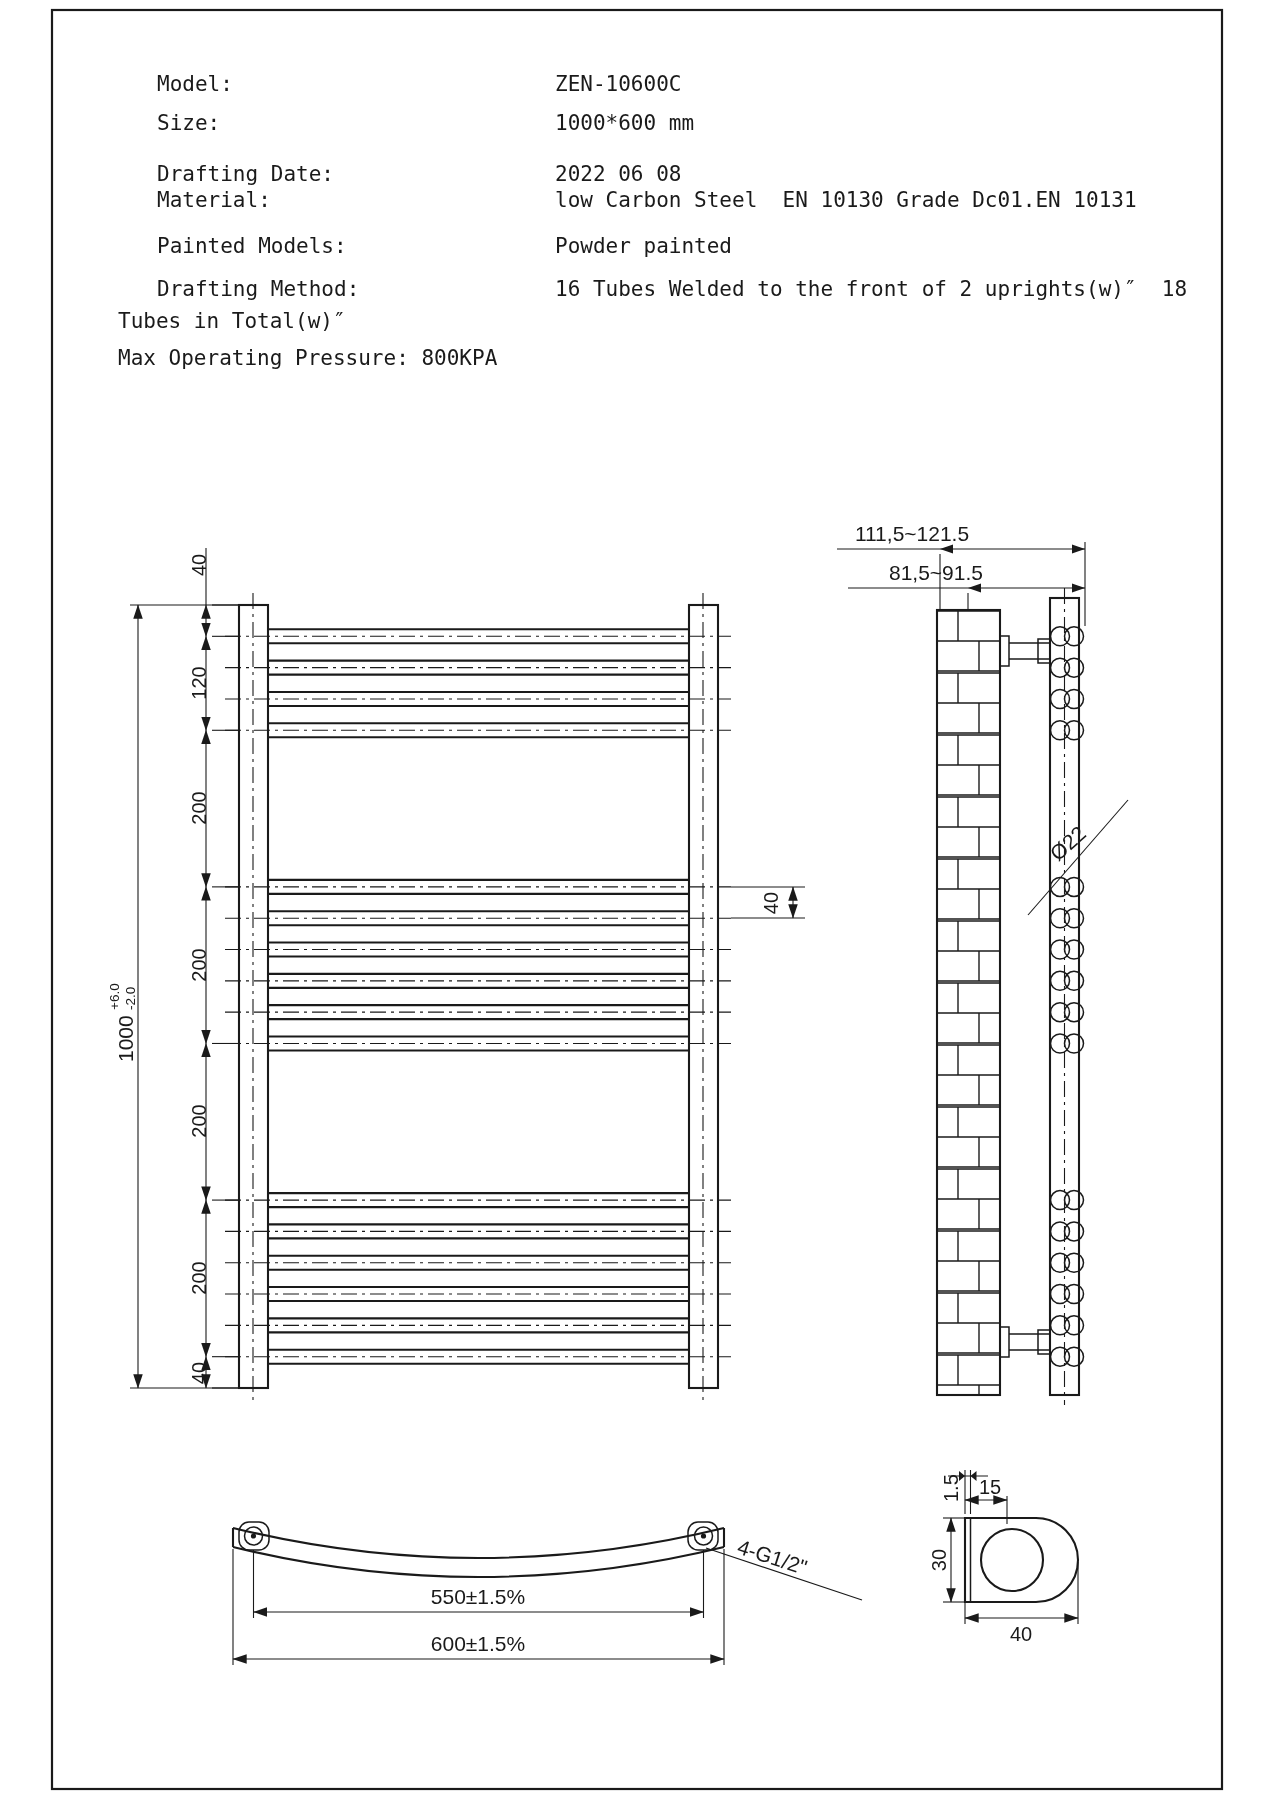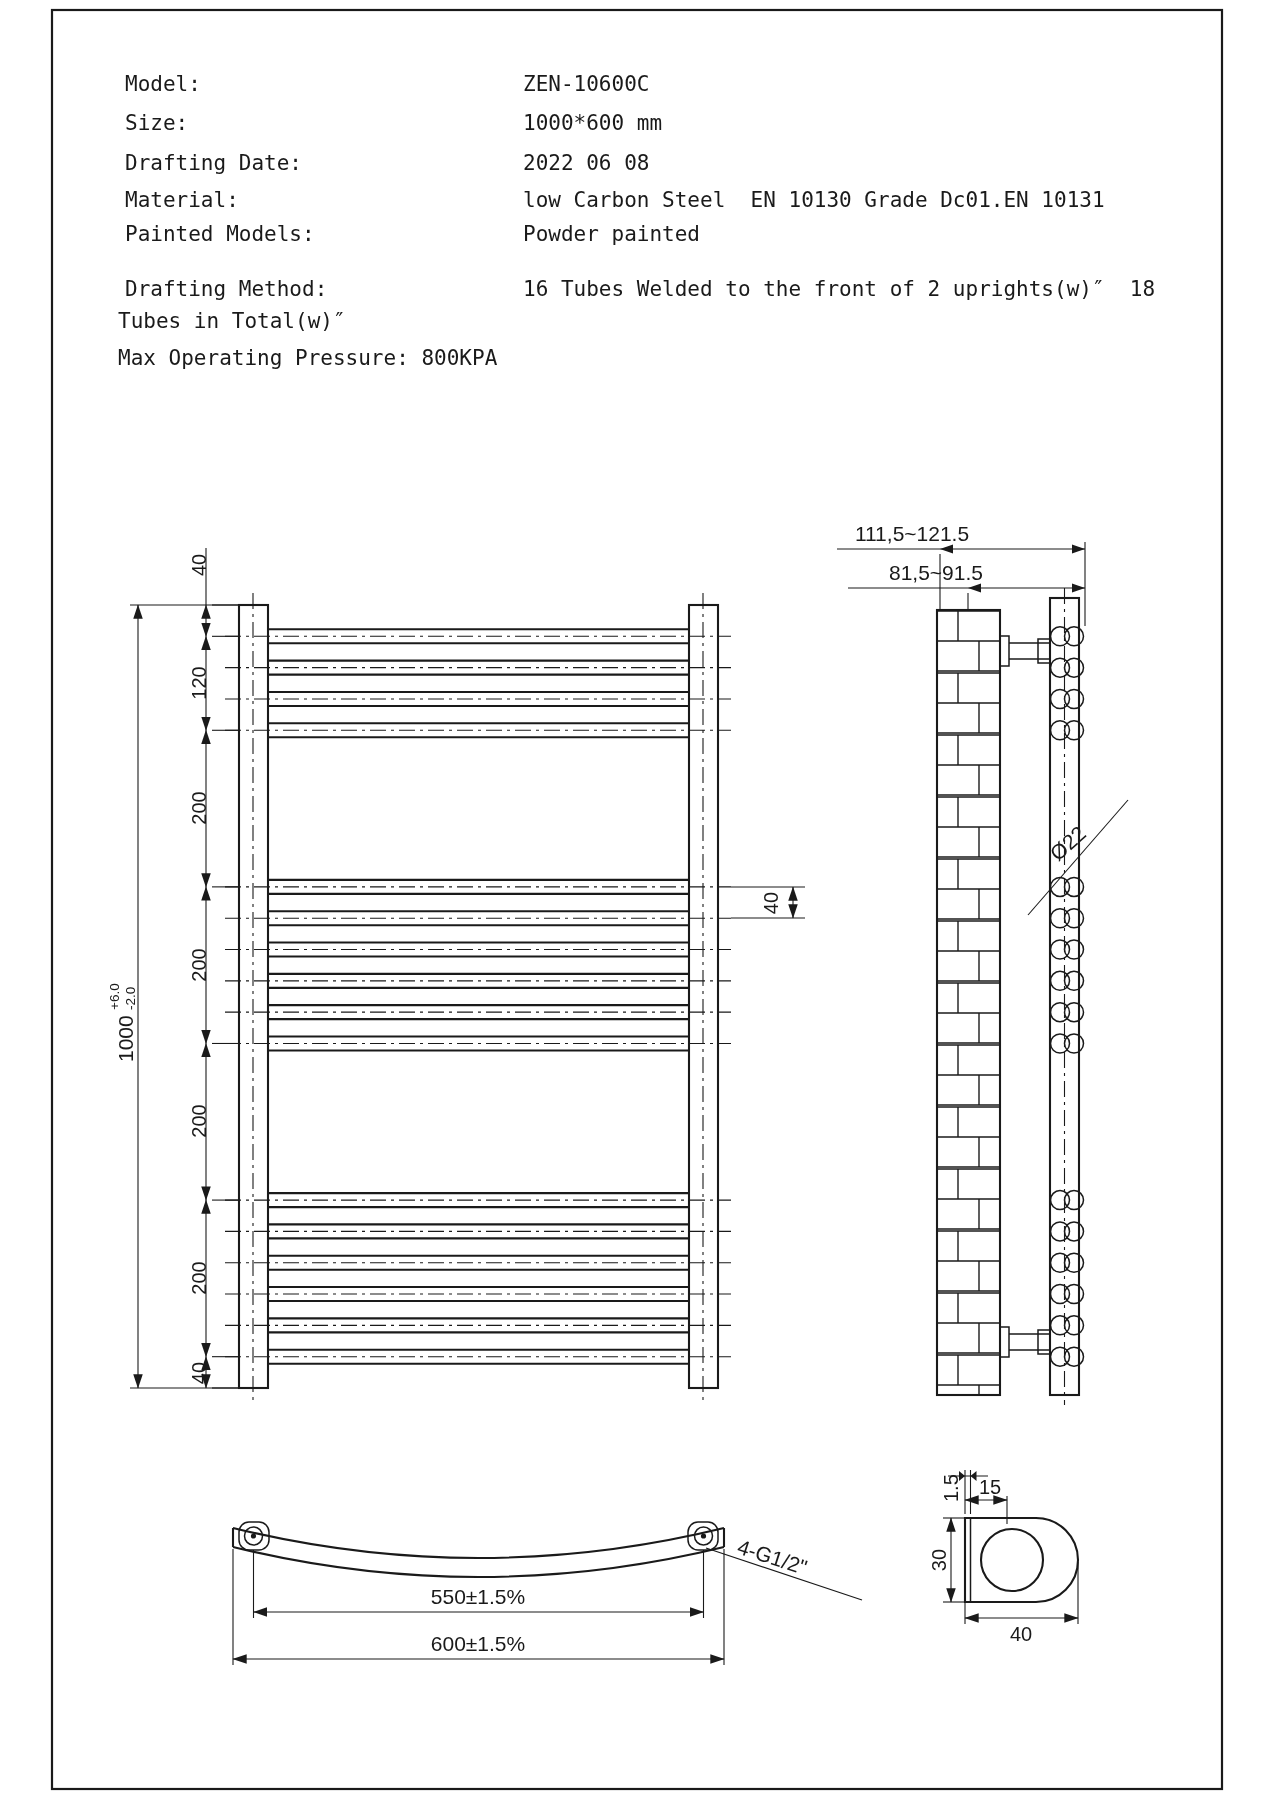--- a/index.html
+++ b/index.html
@@ -1,41 +1,41 @@
 <!DOCTYPE html>
 <html><head>
 <meta charset="utf-8">
 <style>
   html,body{margin:0;padding:0;background:#fff;}
   .sheet{position:relative;width:1273px;height:1800px;background:#ffffff;overflow:hidden;
          font-family:"DejaVu Sans Mono", monospace;color:#1a1a1a;}
   .tb-line{position:absolute;left:125px;font-size:21px;white-space:pre;}
   .tb-val{position:absolute;left:398px;top:0;white-space:pre;text-align:right;}
-  .tb-line span{display:inline-block;}
+  .tb-line span{display:inline-block;margin-left:32px;}
   svg{position:absolute;left:0;top:0;}
   .ol{stroke:#1a1a1a;stroke-width:2.1;fill:none;}
   .ol2{stroke:#1a1a1a;stroke-width:1.5;fill:none;}
   .dl{stroke:#1a1a1a;stroke-width:1.1;fill:none;}
   .cl{stroke:#1a1a1a;stroke-width:1.1;fill:none;stroke-dasharray:16 5 3 5;}
   .bk{stroke:#1a1a1a;stroke-width:1.4;fill:none;}
   .dim{font-family:"Liberation Sans",sans-serif;font-size:20px;fill:#1a1a1a;}
   .dimb{font-family:"Liberation Sans",sans-serif;font-size:21px;fill:#1a1a1a;}
   .dimS{font-family:"Liberation Sans",sans-serif;font-size:13.5px;fill:#1a1a1a;}
   .arrp{fill:#1a1a1a;stroke:none;}
 </style>
 </head>
 <body>
 
 <div class="sheet">
 
   <div class="tb-line" style="top:72px"><span>Model:</span><span class="tb-val">ZEN-10600C</span></div>
   <div class="tb-line" style="top:111px"><span>Size:</span><span class="tb-val">1000*600 mm</span></div>
-  <div class="tb-line" style="top:151px"><span>Drafting Date:</span><span class="tb-val">2022 06 08</span></div>
+  <div class="tb-line" style="top:162px"><span>Drafting Date:</span><span class="tb-val">2022 06 08</span></div>
   <div class="tb-line" style="top:188px"><span>Material:</span><span class="tb-val">low Carbon Steel  EN 10130 Grade Dc01.EN 10131</span></div>
-  <div class="tb-line" style="top:222px"><span>Painted Models:</span><span class="tb-val">Powder painted</span></div>
+  <div class="tb-line" style="top:234px"><span>Painted Models:</span><span class="tb-val">Powder painted</span></div>
   <div class="tb-line" style="top:277px"><span>Drafting Method:</span><span class="tb-val">16 Tubes Welded to the front of 2 uprights(w)″  18</span></div>
   <div class="tb-line" style="top:309px;left:118px">Tubes in Total(w)″</div>
   <div class="tb-line" style="top:346px;left:118px">Max Operating Pressure: 800KPA</div>
 
   <svg id="dwg" width="1273" height="1800" viewBox="0 0 1273 1800">
     <defs>
       <marker id="arr" viewBox="0 0 12 8" refX="11.5" refY="4" markerWidth="13" markerHeight="9" orient="auto-start-reverse">
         <path d="M0,0 L12,4 L0,8 z" fill="#1a1a1a"></path>
       </marker>
       <pattern id="brickPat" patternUnits="userSpaceOnUse" x="937" y="610" width="42" height="62">

